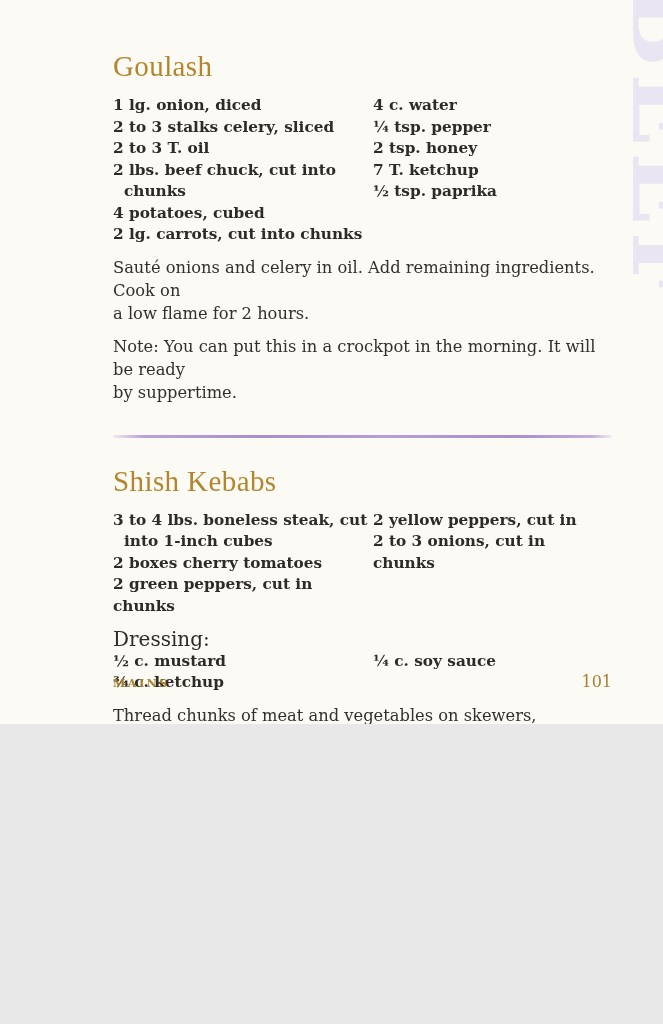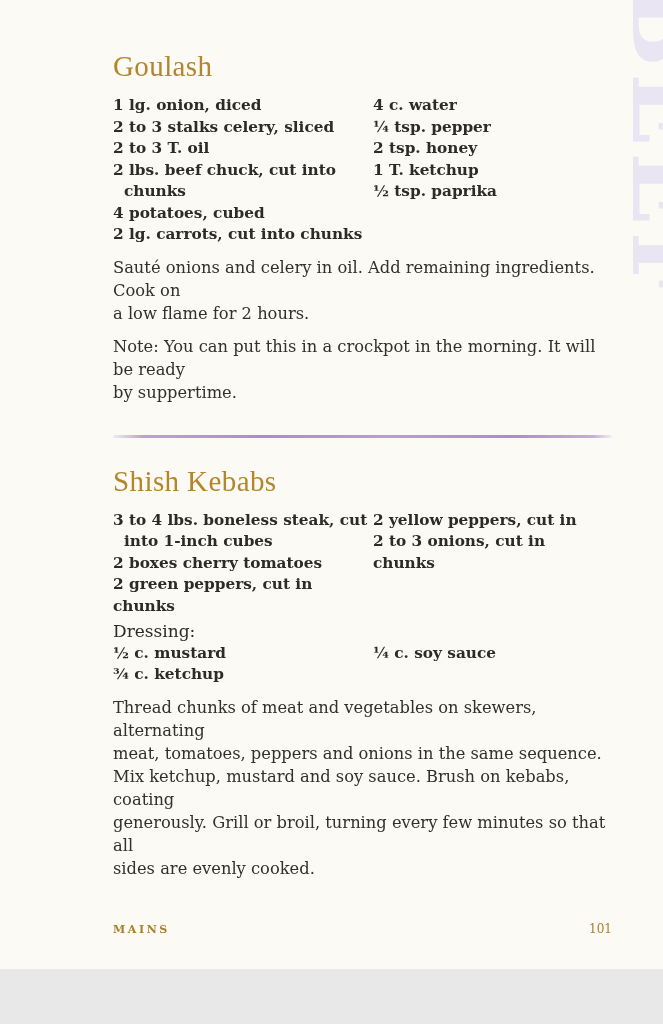--- a/index.html
+++ b/index.html
@@ -7,21 +7,21 @@
     --text: #32302b;
     --gold: #b3862e;
     --divider: #af93d3;
     --watermark: #eae5f2;
   }
   * { margin: 0; padding: 0; box-sizing: border-box; }
   html, body { background: #e8e8e8; }
   .page {
     position: relative;
     width: 663px;
-    height: 969px;
+    height: 724px;
     margin: 0 auto;
     background: var(--background);
     overflow: hidden;
     font-family: "DejaVu Serif", "Liberation Serif", serif;
     color: var(--text);
   }
   .watermark {
     position: absolute;
     top: -14px;
     right: -60px;
@@ -60,22 +60,22 @@
   }
   .ing-line.indent { padding-left: 11px; }
   .para {
     margin-top: 10px;
     font-size: 16.3px;
     line-height: 23px;
     white-space: pre-line;
   }
   .note-label, .dressing-label { font-weight: normal; }
   .dressing-label {
-    margin-top: 4px;
-    font-size: 17px;
+    margin-top: 12px;
+    font-size: 20px;
     line-height: 21.5px;
     color: #2d2b26;
   }
   .divider {
     height: 3px;
     margin: 31px 0 27px 0;
     border-radius: 2px;
     background: linear-gradient(90deg,
       rgba(175,147,211,0.15) 0%,
       rgba(175,147,211,0.85) 6%,
@@ -94,21 +94,21 @@
     justify-content: space-between;
     align-items: baseline;
   }
   .footer-section {
     font-size: 11px;
     font-weight: bold;
     letter-spacing: 2.6px;
     color: #a8802f;
   }
   .page-number {
-    font-size: 12px;
+    font-size: 16px;
     color: #a8802f;
   }
 </style>
 </head>
 <body>
 
 <div class="page">
 
   <div class="watermark">BEEF</div>
 
@@ -123,21 +123,21 @@
             <div class="ing-line">2 to 3 T. oil</div>
             <div class="ing-line">2 lbs. beef chuck, cut into</div>
             <div class="ing-line indent">chunks</div>
             <div class="ing-line">4 potatoes, cubed</div>
             <div class="ing-line">2 lg. carrots, cut into chunks</div>
           </div>
         <div class="ing-col-right">
             <div class="ing-line">4 c. water</div>
             <div class="ing-line">¼ tsp. pepper</div>
             <div class="ing-line">2 tsp. honey</div>
-            <div class="ing-line">1 T. ketchup</div>
+            <div class="ing-line">7 T. ketchup</div>
             <div class="ing-line">½ tsp. paprika</div>
           </div>
       </div>
       <p class="para">Sauté onions and celery in oil. Add remaining ingredients. Cook on
 a low flame for 2 hours.</p>
       <p class="para"><b class="note-label">Note</b><span>: You can put this in a crockpot in the morning. It will be ready
 by suppertime.</span></p>
     </section>
 
     <div class="divider"></div>

